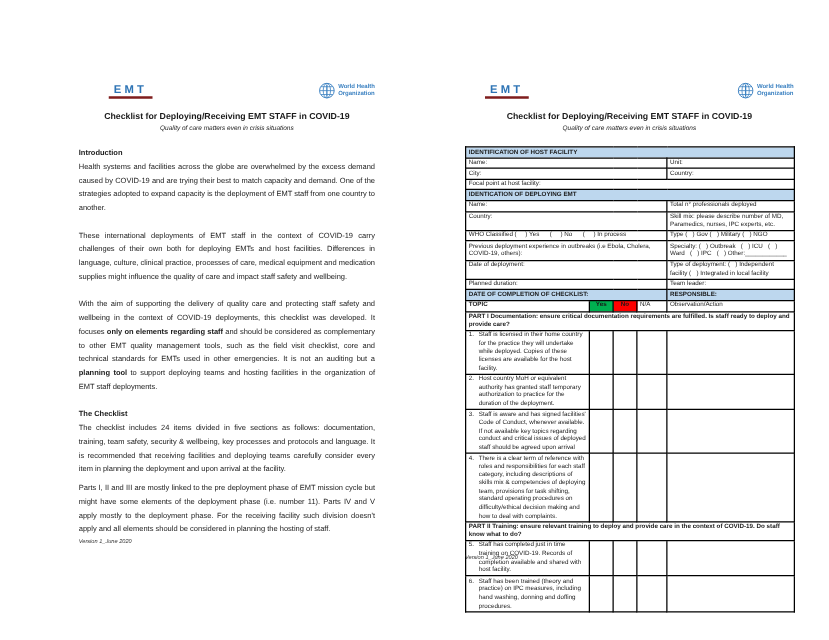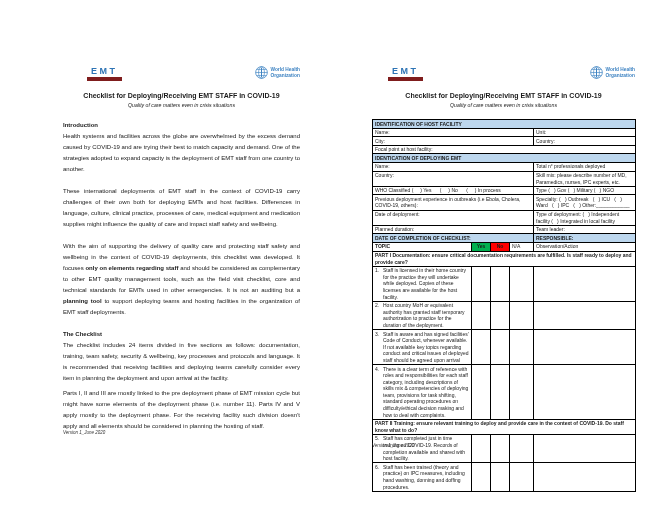--- a/index.html
+++ b/index.html
@@ -3,21 +3,21 @@
 <meta charset="utf-8">
 <style>
   html,body{margin:0;padding:0;width:663px;height:512px;background:#ffffff;overflow:hidden;
     font-family:"Liberation Sans",sans-serif;color:#1a1a1a;}
   .canvas{position:relative;width:663px;height:512px;background:#ffffff;}
 
   
   .page{position:absolute;top:66px;}
   .logos{display:flex;justify-content:space-between;align-items:flex-start;}
   .emt-logo{color:#2e74b5;font-weight:bold;font-size:9px;letter-spacing:2.5px;
-    border-bottom:4px solid #7f1d1d;padding:0 4px 1px 4px;line-height:10px;}
+    border-bottom:2px solid #7f1d1d;padding:0 4px 1px 4px;line-height:10px;}
   .who-logo{display:flex;align-items:center;gap:3px;}
   .who-text{color:#3e83c2;font-weight:bold;font-size:4.8px;line-height:5.2px;}
   .doc-title{text-align:center;font-weight:bold;font-size:7px;margin:11px 0 2px 0;line-height:8px;}
   .doc-subtitle{text-align:center;font-style:italic;font-size:5.2px;color:#222;}
 
   
   #page-left{left:63px;width:237px;}
   #page-left .body{font-size:6px;line-height:11px;text-align:justify;margin-top:12px;}
   #page-left h3{font-size:6px;margin:11px 0 0 0;line-height:11px;}
   #page-left p{margin:0 0 11px 0;}

